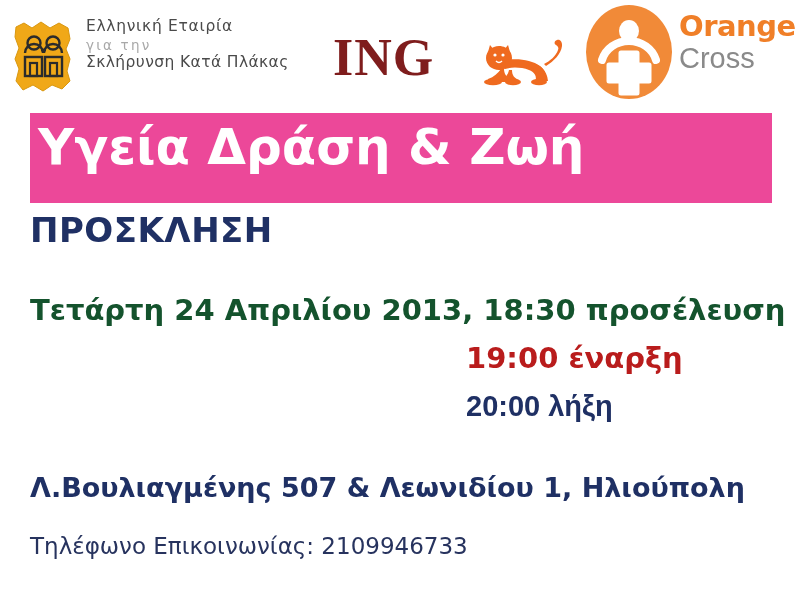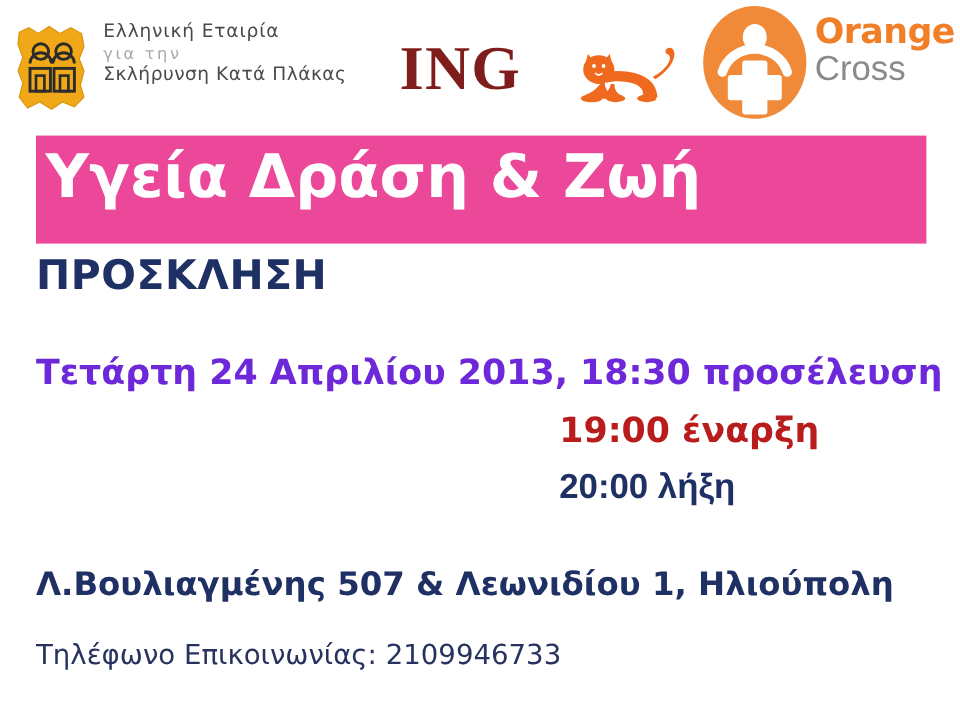--- a/index.html
+++ b/index.html
@@ -180,21 +180,21 @@
   }
 
   .date-line {
     position: absolute;
     left: 30px;
     top: 296px;
     font-family: "DejaVu Sans", "Liberation Sans", sans-serif;
     font-weight: 700;
     font-size: 29px;
     line-height: 1;
-    color: #6d28d9;
+    color: #14532d;
     white-space: nowrap;
   }
   .time-line-start {
     position: absolute;
     left: 466px;
     top: 344px;
     font-family: "DejaVu Sans", "Liberation Sans", sans-serif;
     font-weight: 700;
     font-size: 29px;
     line-height: 1;

